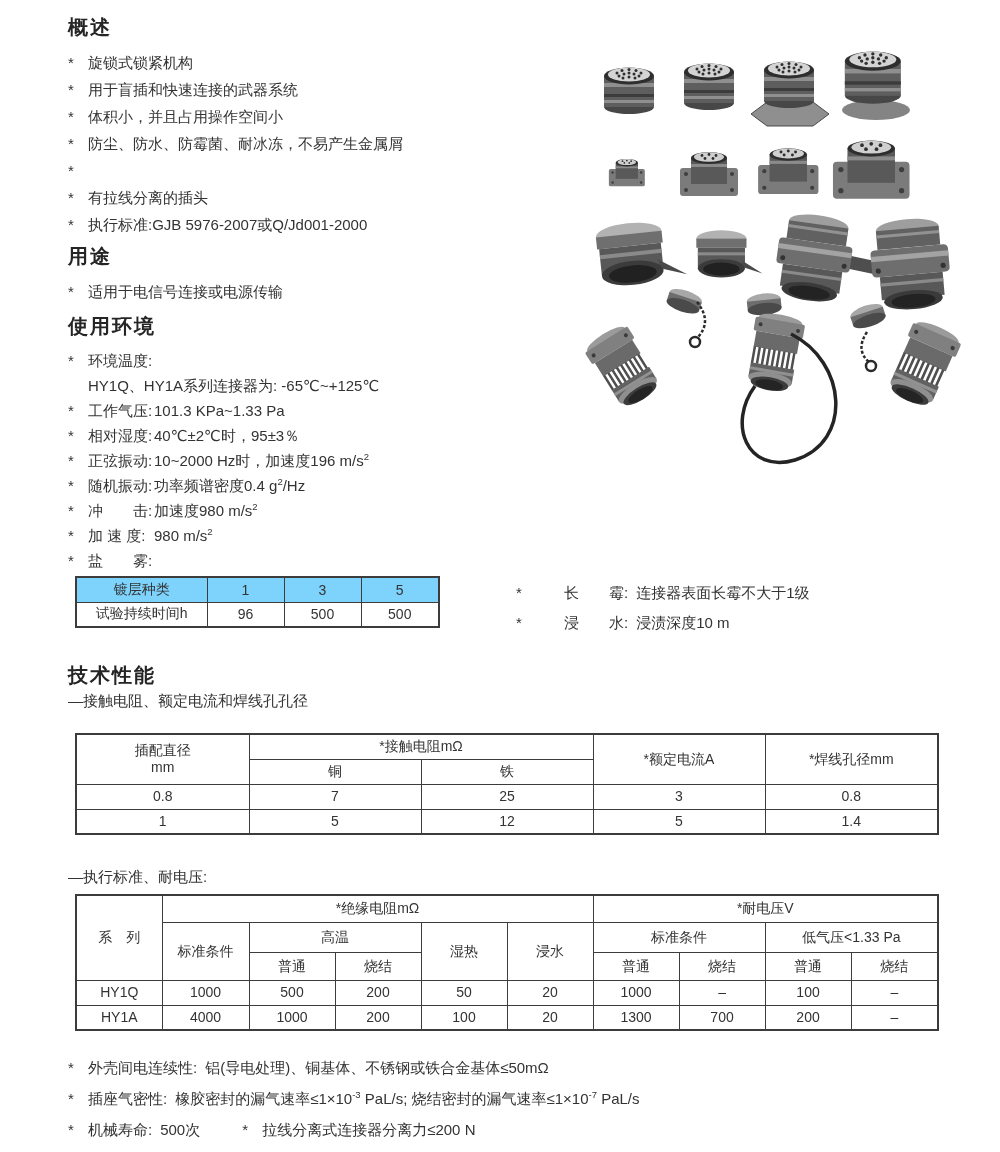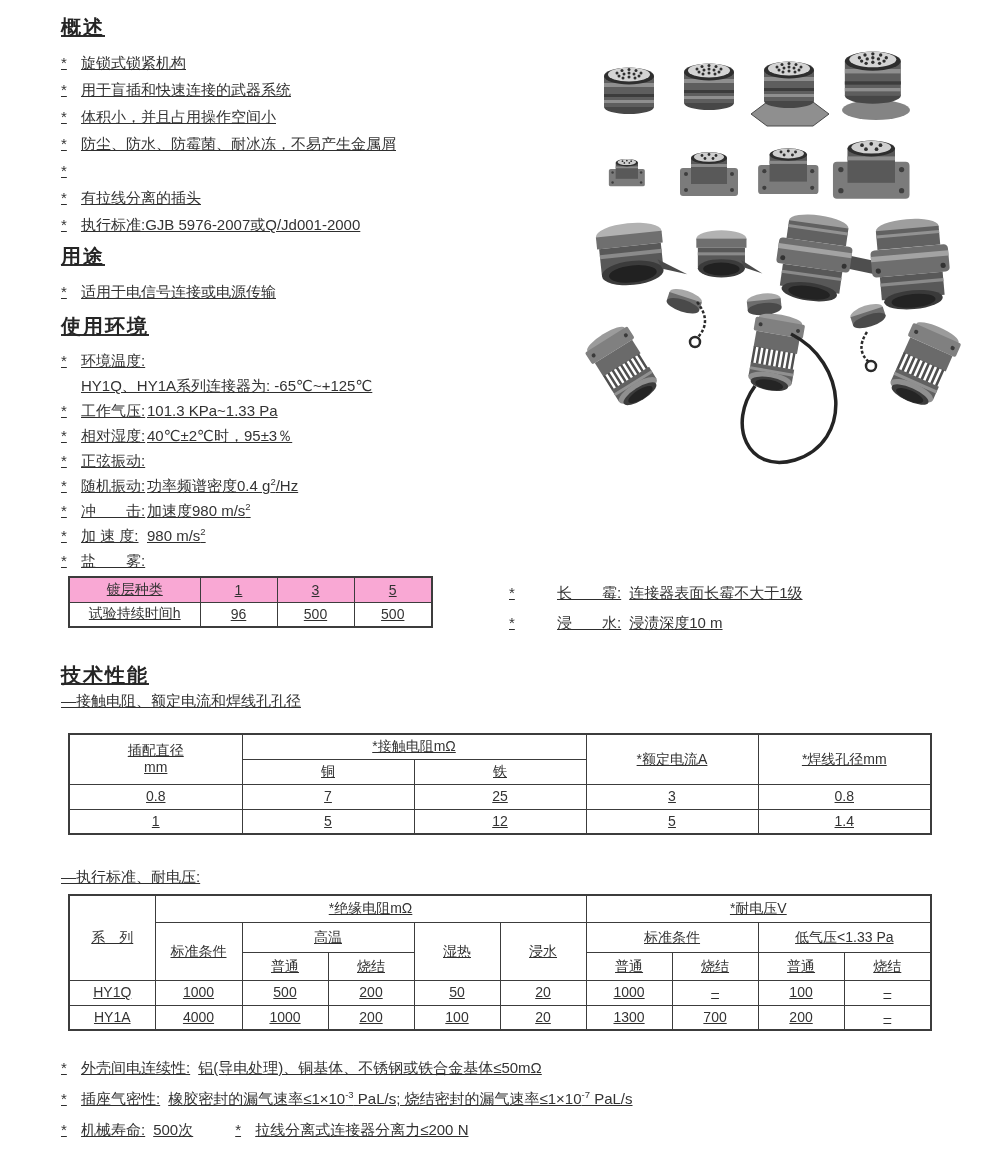--- a/index.html
+++ b/index.html
@@ -3,21 +3,21 @@
 <meta charset="utf-8">
 <style>
   * { box-sizing: border-box; margin: 0; padding: 0; }
   html,body { background:#ffffff; }
   body {
     width: 1000px; height: 1152px; overflow: hidden;
     font-family: "Liberation Sans", "DejaVu Sans", sans-serif;
     color: #2e2e2e;
   }
   .page { position: relative; width: 1000px; height: 1152px; background:#fff; }
-  .content { position: absolute; left: 61px; top: 14px; width: 880px; text-decoration: underline; }
+  .content { position: absolute; left: 68px; top: 14px; width: 880px; }
 
   h2.sec {
     font-size: 20px; line-height: 26px; font-weight: 700;
     color: #252525; letter-spacing: 2px;
   }
   .list { margin-top: 9px; }
   .li { display: flex; align-items: baseline; font-size: 15px; line-height: 27px; color: #333; }
   .star { width: 20px; flex: none; color: #333; }
   .indent { padding-left: 20px; }
   .env .li { line-height: 25px; }
@@ -27,21 +27,21 @@
 
   table { border-collapse: collapse; table-layout: fixed; border: 2px solid #3c3c3c; }
   th, td {
     border: 1px solid #3c3c3c; font-weight: 400; font-size: 14px;
     color: #333; text-align: center; vertical-align: middle; padding: 0;
   }
 
   .table-zone { display: flex; align-items: flex-start; margin-top: 3px; }
   table.plating { width: 363px; margin-left: 7px; }
   .plating th, .plating td { height: 25px; }
-  .plating .hdr th { background: #f9a8d4; }
+  .plating .hdr th { background: #7dd3fc; }
   .side-notes { margin-left: 76px; padding-top: 2px; }
   .side-notes .li { line-height: 30px; }
   .side-notes .lbl { white-space: pre; margin-right: 8px; margin-left: 28px; }
 
   .perf-title { margin-top: 24px; }
   .subhead { font-size: 15px; line-height: 22px; color: #333; margin-top: 2px; }
   .subhead2 { margin-top: 31px; }
 
   table.big { width: 862px; margin-left: 7px; margin-top: 21px; }
   .big th, .big td { height: 25px; line-height: 17px; }
@@ -117,20 +117,21 @@
           <span class="val">101.3 KPa~1.33 Pa</span>
         </div>
       <div class="li">
           <span class="star">*</span>
           <span class="lbl">相对湿度:</span>
           <span class="val">40℃±2℃时，95±3％</span>
         </div>
       <div class="li">
           <span class="star">*</span>
           <span class="lbl">正弦振动:</span>
+          <span class="val"><span>10~2000 Hz时，加速度196 m/s</span><sup>2</sup><span></span></span>
         </div>
       <div class="li">
           <span class="star">*</span>
           <span class="lbl">随机振动:</span>
           <span class="val"><span>功率频谱密度0.4 g</span><sup>2</sup><span>/Hz</span></span>
         </div>
       <div class="li">
           <span class="star">*</span>
           <span class="lbl">冲　　击:</span>
           <span class="val"><span>加速度980 m/s</span><sup>2</sup></span>

